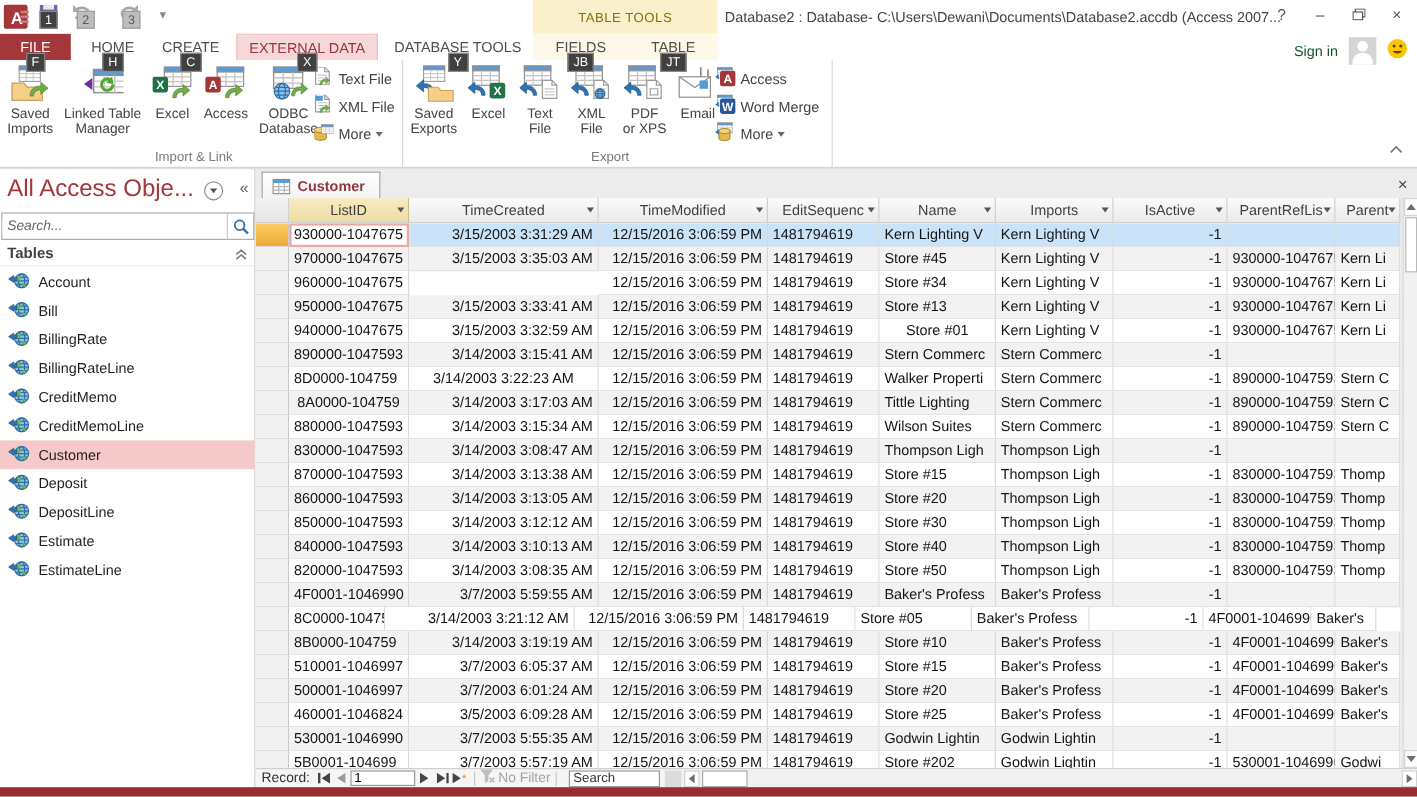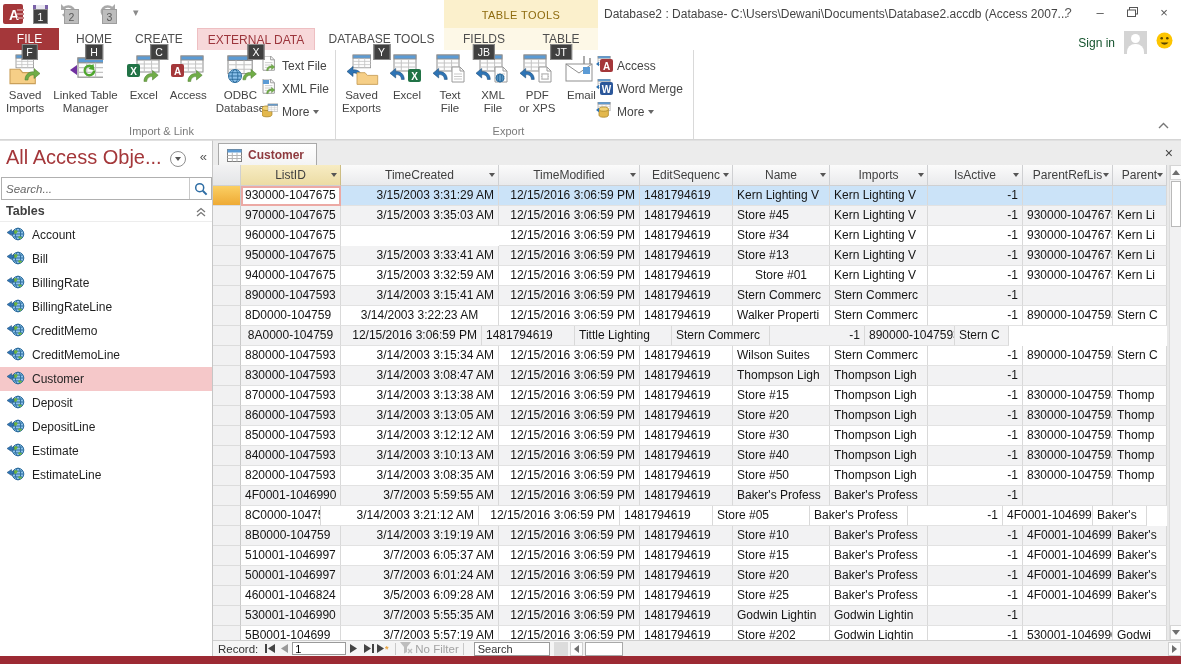--- a/index.html
+++ b/index.html
@@ -792,20 +792,21 @@
           <div class="gcell" style="width: 93px; text-align: left;">1481794619</div>
           <div class="gcell" style="width: 97px; text-align: left;">Walker Properti</div>
           <div class="gcell" style="width: 98px; text-align: left;">Stern Commerc</div>
           <div class="gcell" style="width: 95px; text-align: right;">-1</div>
           <div class="gcell" style="width: 90px; text-align: left;">890000-1047593</div>
           <div class="gcell" style="width: 54px; text-align: left;">Stern C</div>
         </div>
         <div class="grow alt">
           <div class="gsel"></div>
           <div class="gcell" style="width: 100px; text-align: center;">8A0000-104759</div>
+          <div class="gcell" style="width: 158px; text-align: right;">3/14/2003 3:17:03 AM</div>
           <div class="gcell" style="width: 141px; text-align: right;">12/15/2016 3:06:59 PM</div>
           <div class="gcell" style="width: 93px; text-align: left;">1481794619</div>
           <div class="gcell" style="width: 97px; text-align: left;">Tittle Lighting</div>
           <div class="gcell" style="width: 98px; text-align: left;">Stern Commerc</div>
           <div class="gcell" style="width: 95px; text-align: right;">-1</div>
           <div class="gcell" style="width: 90px; text-align: left;">890000-1047593</div>
           <div class="gcell" style="width: 54px; text-align: left;">Stern C</div>
         </div>
         <div class="grow">
           <div class="gsel"></div>

